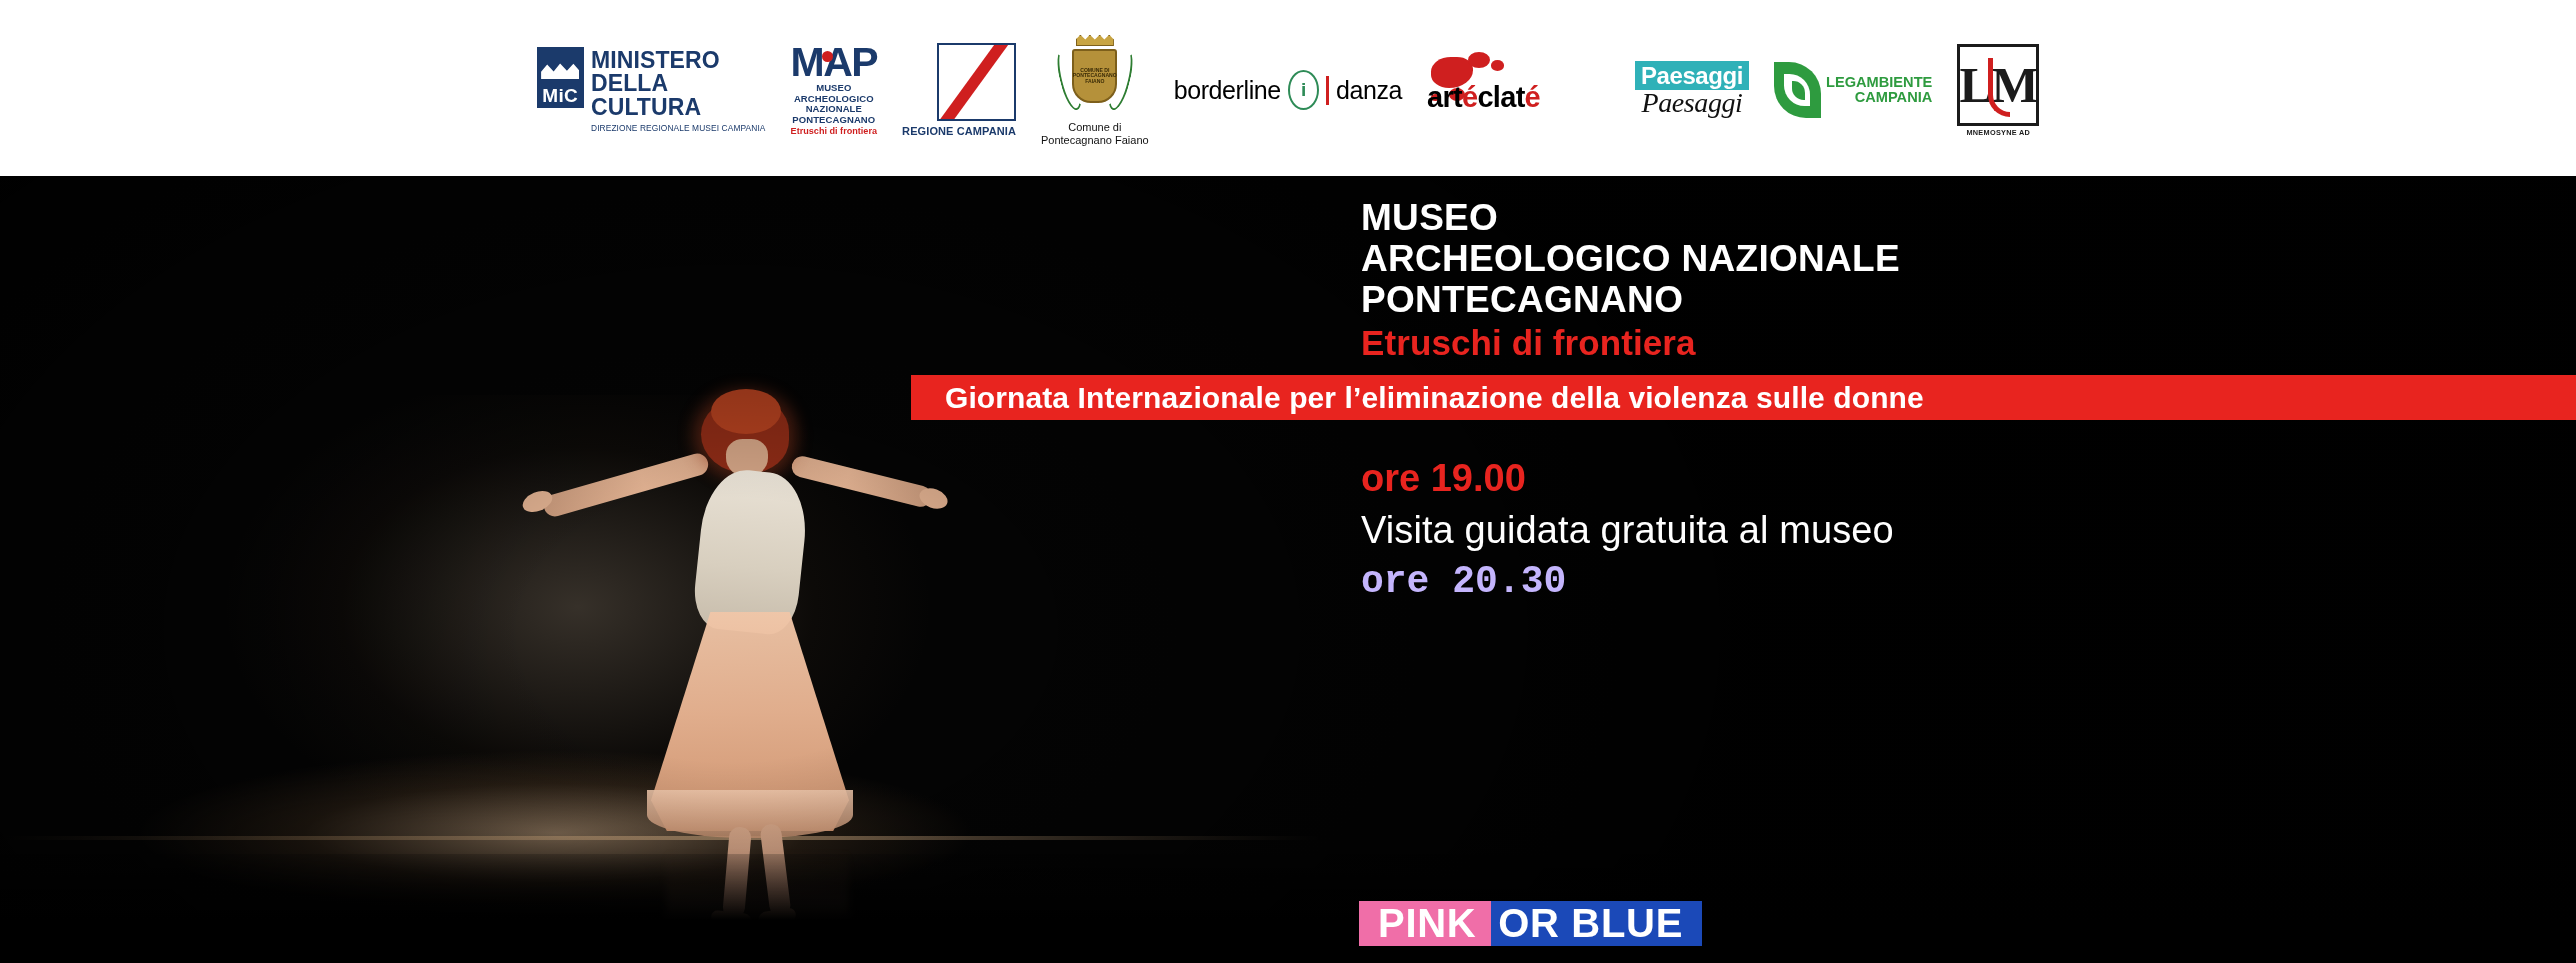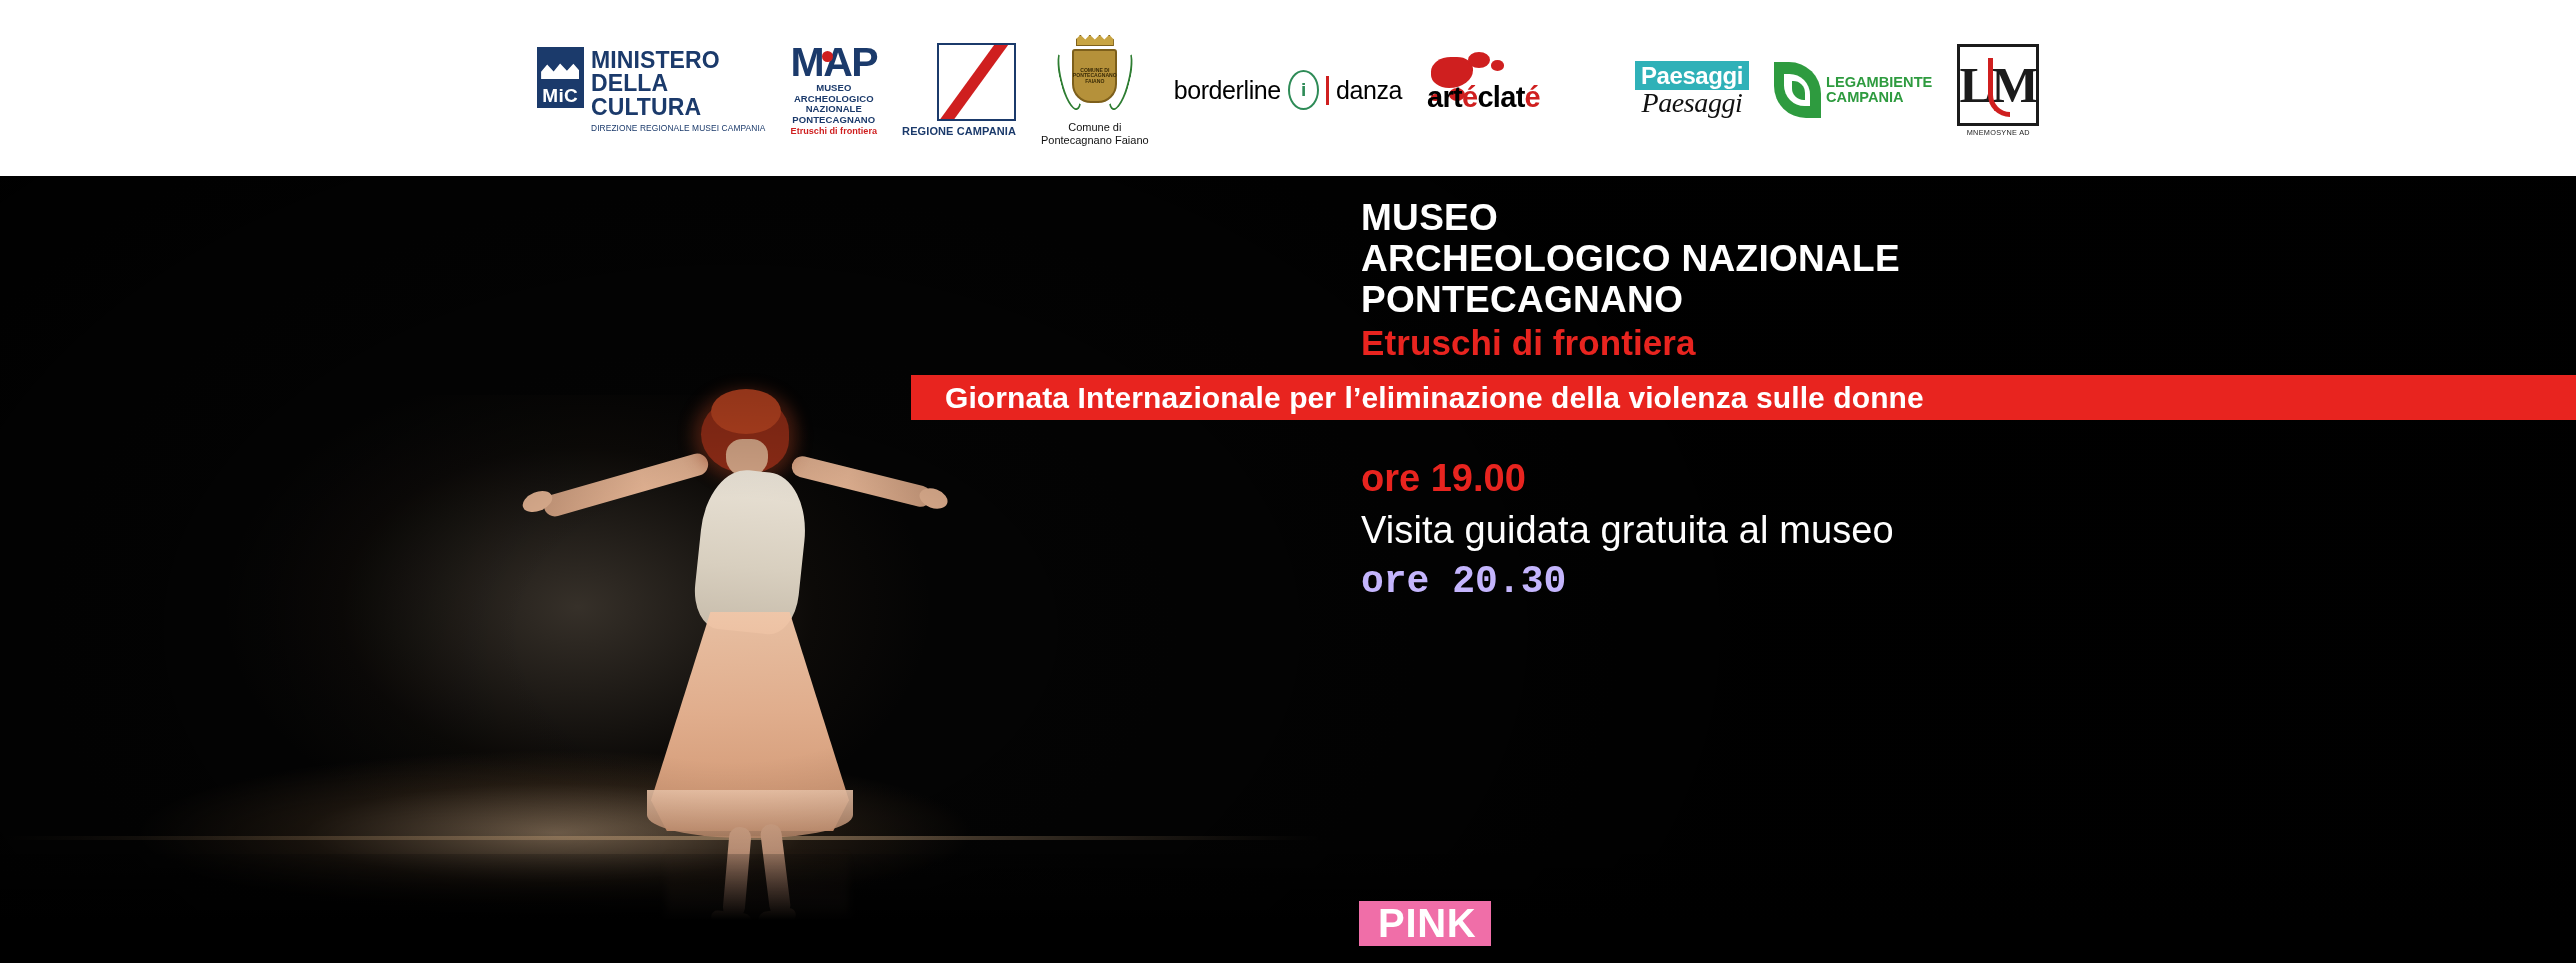--- a/index.html
+++ b/index.html
@@ -155,21 +155,21 @@
   .paes-top {
     background: #2fb1b8; color: #ffffff; font-size: 24px; font-weight: bold;
     padding: 0.7px 5.9px; letter-spacing: -0.4px;
   }
   .paes-bot {
     font-family: "Liberation Serif", serif; font-style: italic;
     font-size: 28px; color: #111111; margin-top: -2.9px; letter-spacing: -0.4px;
   }
 
   
-  .logo-lega { flex-direction: row; align-items: center; gap: 5.1px; }
+  .logo-lega { flex-direction: row; align-items: center; gap: 5.1px; text-align: right; }
   .lega-mark {
     width: 47px; height: 56px; background: #2e9b3f;
     border-radius: 0 32px 0 32px;
     position: relative;
   }
   .lega-mark::after {
     content: ""; position: absolute; left: 10.2px; top: 11.7px;
     width: 26px; height: 32px; background: #ffffff;
     border-radius: 0 20.5px 0 20.5px;
   }
@@ -192,21 +192,21 @@
   .mnemo-box .lm {
     font-family: "Liberation Serif", serif;
     font-size: 50px; font-weight: bold; color: #1b1b1b; line-height: 1;
     letter-spacing: -1.5px;
   }
   .mnemo-box .swash {
     position: absolute; left: 28px; top: 11.7px; width: 22px; height: 59px;
     border-left: 5.1px solid #cf1f1f; border-bottom: 5.1px solid #cf1f1f;
     border-radius: 0 0 0 29px;
   }
-  .mnemo-label { font-size: 7.3px; font-weight: normal; color: #1b1b1b; margin-top: 2.2px; letter-spacing: 0.3px; }
+  .mnemo-label { font-size: 7.3px; font-weight: bold; color: #1b1b1b; margin-top: 2.2px; letter-spacing: 0.3px; }
 
   
   .hero {
     position: relative;
     width: 2576px;
     height: 788px;
     background: #040404;
     overflow: hidden;
   }
 
@@ -502,16 +502,21 @@
   <div class="when">
     <div class="hour1">ore 19.00</div>
     <div class="visita">Visita guidata gratuita al museo</div>
     <div class="hour2">ore 20.30</div>
   </div>
 
   <div class="pink-or-blue">
     <div class="pob-pink">
       <span>PINK</span>
     </div>
+    <div class="pob-blue">
+      <span class="pob-mid">OR</span>
+      <span style="width:11.7px"></span>
+      <span>BLUE</span>
+    </div>
   </div>
 
 </div>
 
 
 </body></html>

